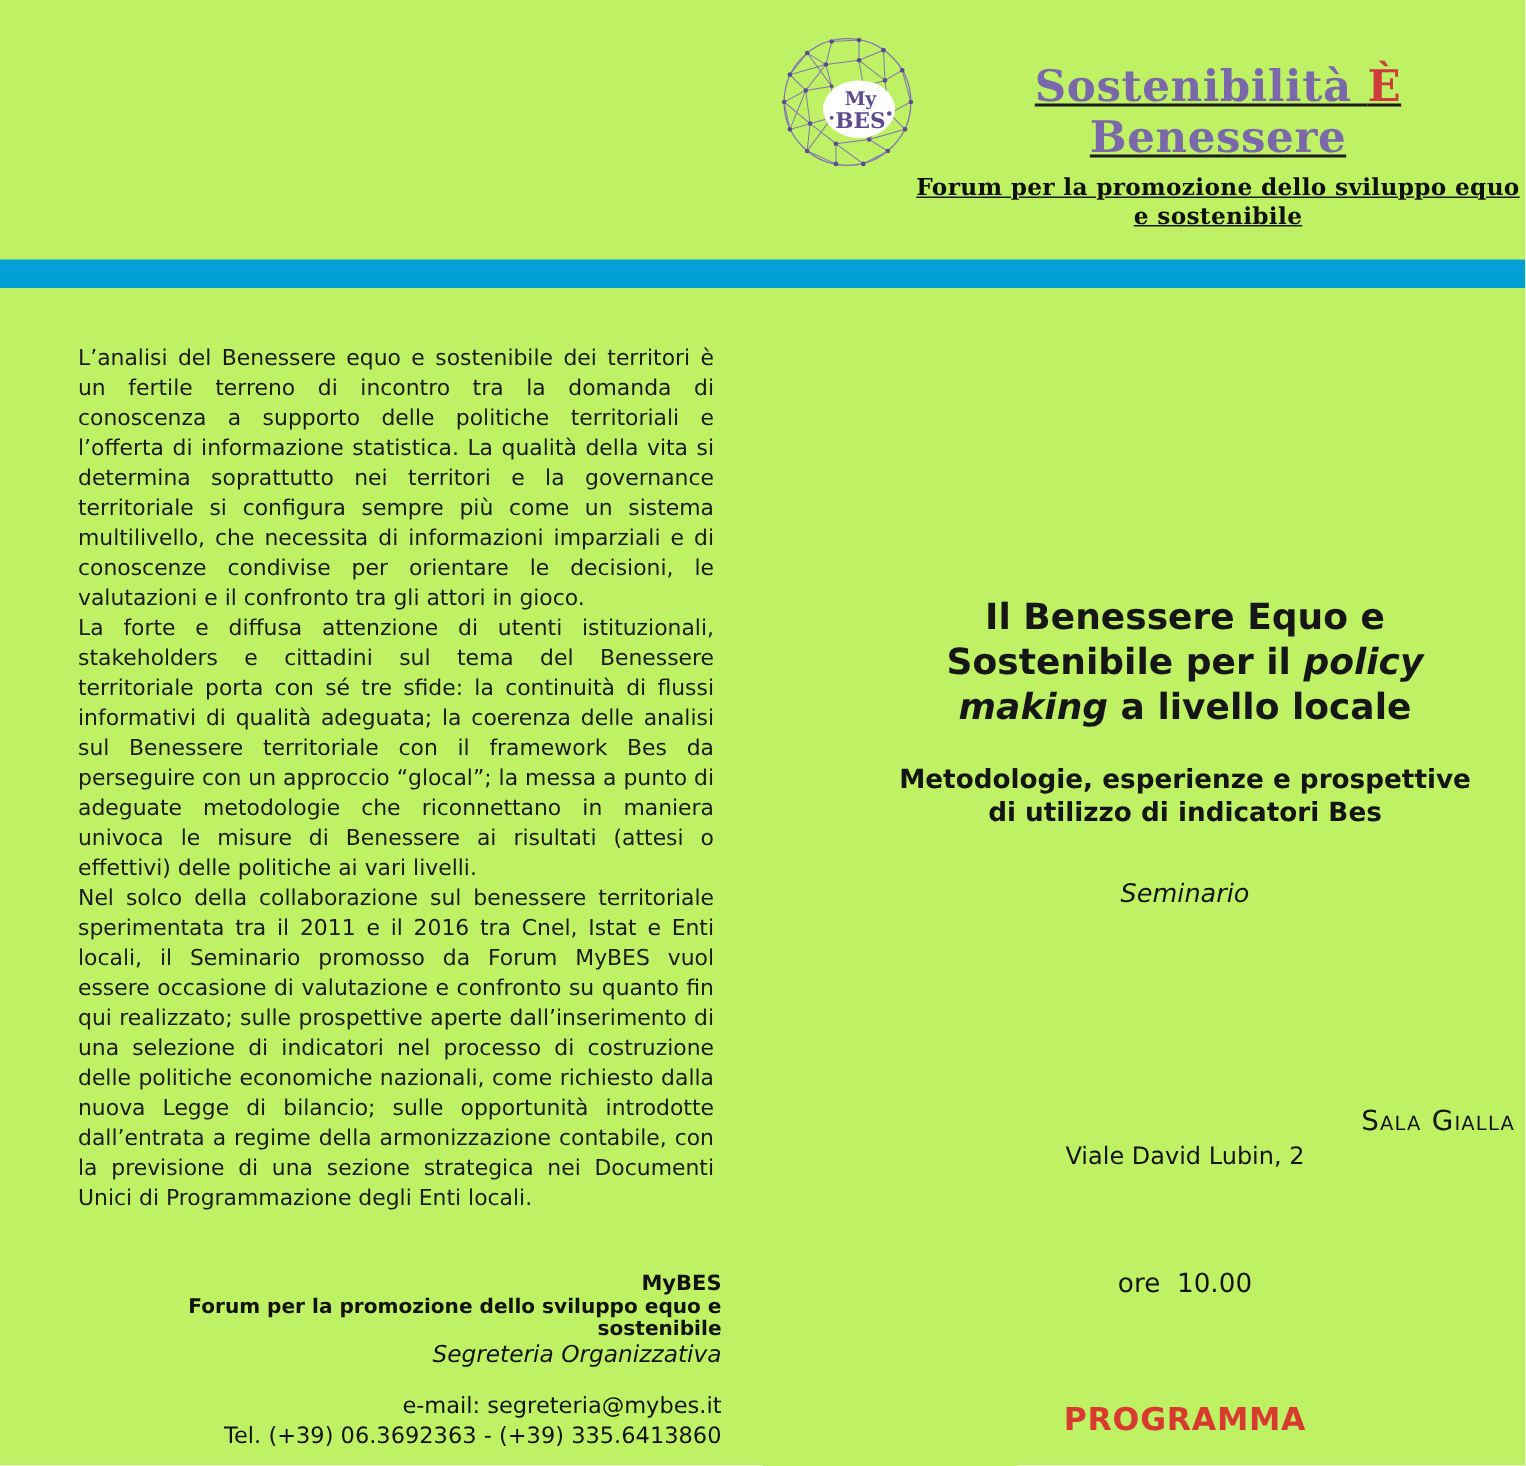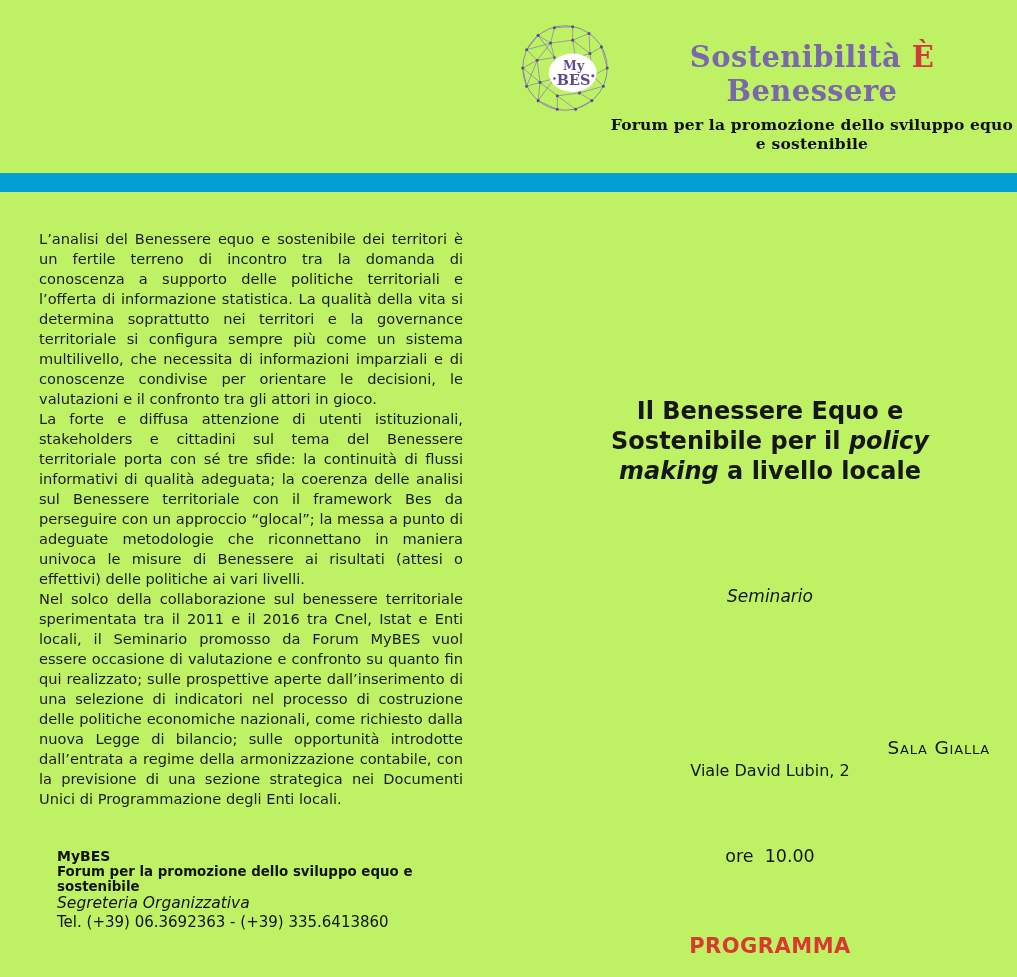--- a/index.html
+++ b/index.html
@@ -9,42 +9,43 @@
     color:#1c1c1c;
   }
   .page { position:relative; width:1017px; height:977px; overflow:hidden; background:#bef264; }
 
   
   .header-logo { position:absolute; left:517px; top:20px; width:96px; height:96px; }
   .brand {
     position:absolute; left:610px; top:40px; width:404px;
     text-align:center;
     font-family:"DejaVu Serif","Liberation Serif",serif;
+    text-decoration:underline;
   }
   .brand-title { font-size:29px; font-weight:bold; line-height:34px; letter-spacing:0.4px; }
   .brand-subtitle { margin-top:7px; font-size:15.5px; font-weight:bold; color:#101010; letter-spacing:0.2px; }
 
   
   .divider { position:absolute; left:0; top:173px; width:1017px; height:19px; }
 
   
-  .left-col { position:absolute; left:39px; top:229px; width:424px; }
+  .left-col { position:absolute; left:52px; top:229px; width:424px; }
   .left-col p {
     margin:0; font-size:14.6px; line-height:20px;
     text-align:justify; color:#1b1b1b;
   }
-  .org-block { position:absolute; left:57px; top:849px; width:424px; text-align:left; color:#121212; }
+  .org-block { position:absolute; left:57px; top:849px; width:424px; text-align:right; color:#121212; }
   .org-name  { font-size:14px; font-weight:bold; line-height:15px; }
   .org-desc  { font-size:13.4px; font-weight:bold; line-height:15px; }
   .org-role  { font-size:15.5px; font-style:italic; line-height:18px; }
   .org-email { font-size:15px; line-height:20px; margin-top:15px; }
   .org-phone { font-size:15px; line-height:20px; }
 
   
-  .right-col { position:absolute; left:550px; top:0; width:440px; height:977px; text-align:center; color:#141414; }
+  .right-col { position:absolute; left:570px; top:0; width:440px; height:977px; text-align:center; color:#141414; }
   .rc-title {
     position:absolute; top:396px; left:45px; width:350px;
     font-size:24px; font-weight:bold; line-height:30px; color:#161616;
   }
   .rc-title .it { font-style:italic; }
   .rc-subtitle {
     position:absolute; top:510px; left:20px; width:400px;
     font-size:17.5px; font-weight:bold; line-height:21.5px;
   }
   .rc-seminario { position:absolute; top:586px; left:0; width:440px; font-size:17px; font-style:italic; }
@@ -119,28 +120,30 @@
   <div class="left-col">
     <p>L’analisi del Benessere equo e sostenibile dei territori è un fertile terreno di incontro tra la domanda di conoscenza a supporto delle politiche territoriali e l’offerta di informazione statistica. La qualità della vita si determina soprattutto nei territori e la governance territoriale si configura sempre più come un sistema multilivello, che necessita di informazioni imparziali e di conoscenze condivise per orientare le decisioni, le valutazioni e il confronto tra gli attori in gioco.</p>
     <p>La forte e diffusa attenzione di utenti istituzionali, stakeholders e cittadini sul tema del Benessere territoriale porta con sé tre sfide: la continuità di flussi informativi di qualità adeguata; la coerenza delle analisi sul Benessere territoriale con il framework Bes da perseguire con un approccio “glocal”; la messa a punto di adeguate metodologie che riconnettano in maniera univoca le misure di Benessere ai risultati (attesi o effettivi) delle politiche ai vari livelli.</p>
     <p>Nel solco della collaborazione sul benessere territoriale sperimentata tra il 2011 e il 2016 tra Cnel, Istat e Enti locali, il Seminario promosso da Forum MyBES vuol essere occasione di valutazione e confronto su quanto fin qui realizzato; sulle prospettive aperte dall’inserimento di una selezione di indicatori nel processo di costruzione delle politiche economiche nazionali, come richiesto dalla nuova Legge di bilancio; sulle opportunità introdotte dall’entrata a regime della armonizzazione contabile, con la previsione di una sezione strategica nei Documenti Unici di Programmazione degli Enti locali.</p>
   </div>
 
   <div class="org-block">
     <div class="org-name">MyBES</div>
     <div class="org-desc">Forum per la promozione dello sviluppo equo e sostenibile</div>
     <div class="org-role">Segreteria Organizzativa</div>
+    <div class="org-email">e-mail: segreteria@mybes.it</div>
     <div class="org-phone">Tel. (+39) 06.3692363 - (+39) 335.6413860</div>
 
   </div>
 
   <div class="right-col">
     <h2 class="rc-title" style="margin:0">
       <span>Il Benessere Equo e Sostenibile per il </span><span class="it">policy making</span><span> a livello locale</span>
     </h2>
+    <div class="rc-subtitle">Metodologie, esperienze e prospettive di utilizzo di indicatori Bes</div>
     <div class="rc-seminario">Seminario</div>
     <div class="rc-venue-room">Sala Gialla</div>
     <div class="rc-venue-address">Viale David Lubin, 2</div>
     <div class="rc-time">ore  10.00</div>
     <div class="rc-programma" style="color: rgb(217, 58, 48); text-align: center;">PROGRAMMA</div>
   </div>
 
 </div>
 
 </body></html>

